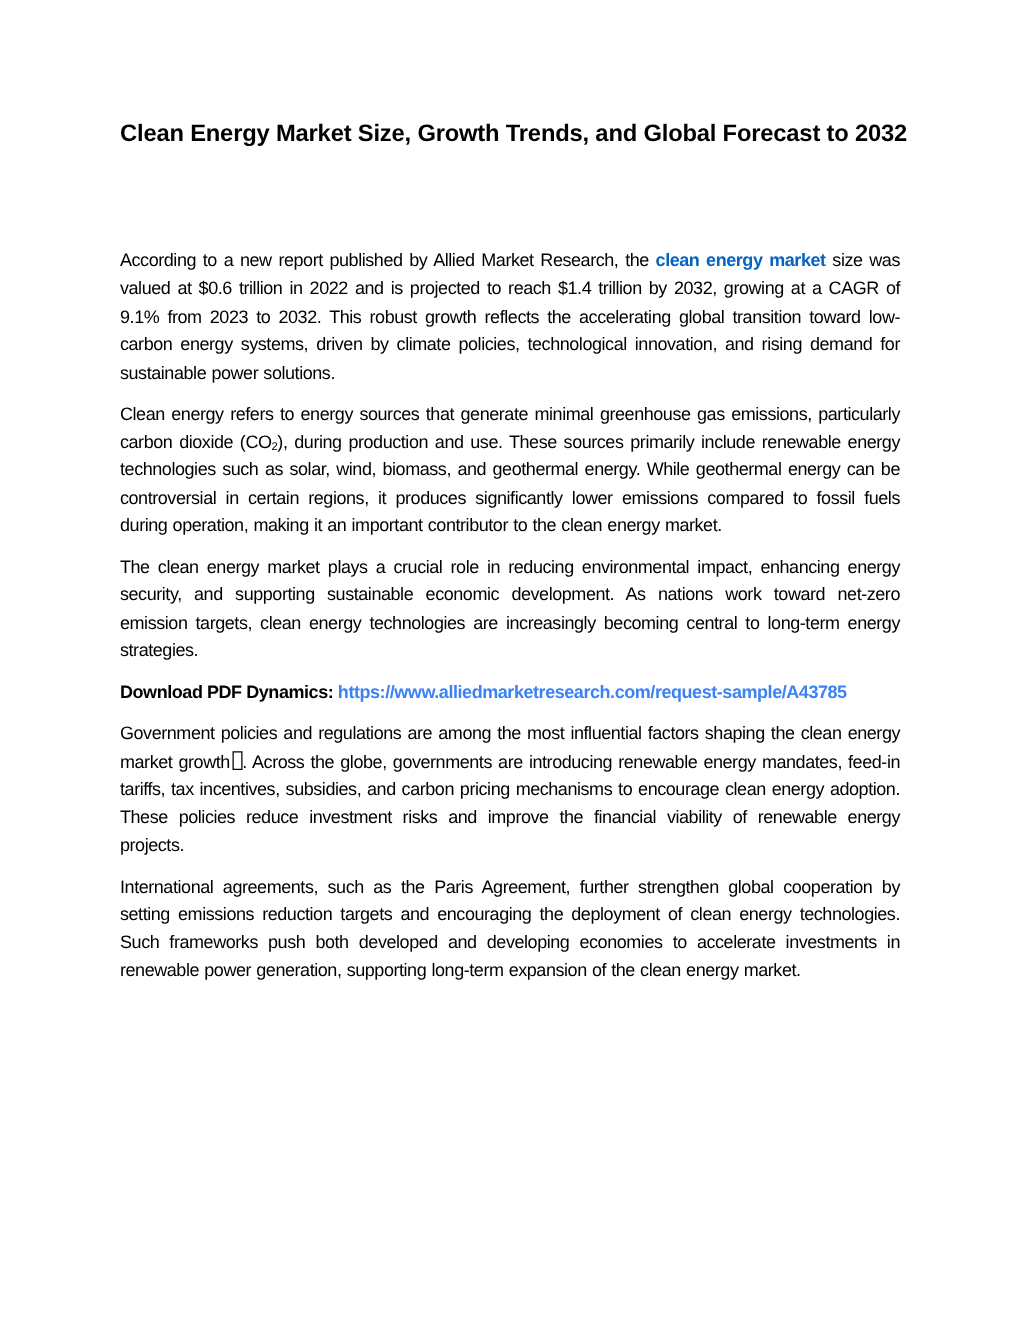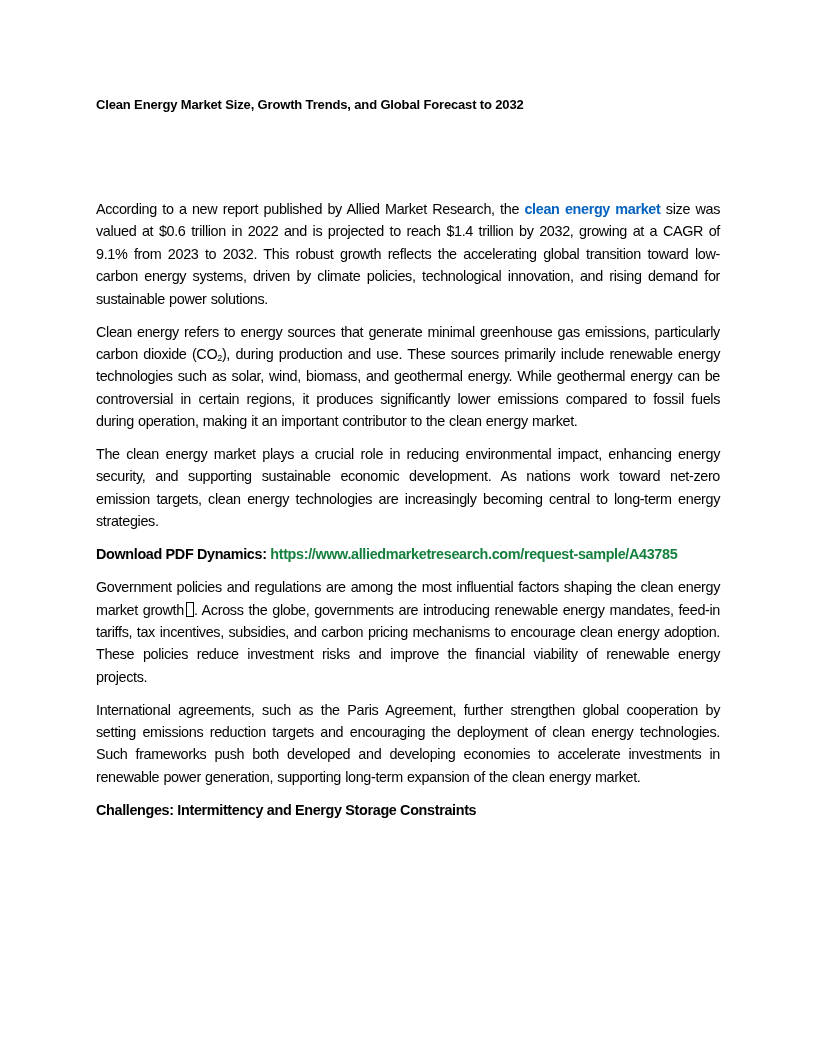--- a/index.html
+++ b/index.html
@@ -18,21 +18,21 @@
     .page {
       position: absolute;
       left: 96px;
       top: 0;
       width: 624px;
     }
     .title {
       position: absolute;
       top: 97px;
       left: 0;
-      font-size: 13px;
+      font-size: 19px;
       font-weight: bold;
       letter-spacing: -0.15px;
       white-space: nowrap;
       margin: 0;
     }
     .body-wrap {
       position: absolute;
       top: 198px;
       left: 0;
       width: 624px;
@@ -73,22 +73,21 @@
   <h1 class="title">Clean Energy Market Size, Growth Trends, and Global Forecast to 2032</h1>
 
   <div class="body-wrap">
     <p><span>According to a new report published by Allied Market Research, the </span><a style="color: rgb(5, 99, 193);">clean energy market</a><span> size was valued at </span><b>$0.6 trillion in 2022</b><span> and is projected to reach </span><b>$1.4 trillion by 2032</b><span>, growing at a </span><b>CAGR of 9.1% from 2023 to 2032</b><span>. This robust growth reflects the accelerating global transition toward low-carbon energy systems, driven by climate policies, technological innovation, and rising demand for sustainable power solutions.</span></p>
 
 
     <p><span>Clean energy refers to energy sources that generate </span><b>minimal greenhouse gas emissions</b><span>, particularly carbon dioxide (CO</span><sub class="small">2</sub><span>), during production and use. These sources primarily include renewable energy technologies such as </span><b>solar, wind, biomass, and geothermal energy</b><span>. While geothermal energy can be controversial in certain regions, it produces significantly lower emissions compared to fossil fuels during operation, making it an important contributor to the clean energy market.</span></p>
 
     <p>The clean energy market plays a crucial role in reducing environmental impact, enhancing energy security, and supporting sustainable economic development. As nations work toward net-zero emission targets, clean energy technologies are increasingly becoming central to long-term energy strategies.</p>
 
-    <p class="heading"><span>Download PDF Dynamics: </span><a style="color: #15803d; text-align: right;">https://www.alliedmarketresearch.com/request-sample/A43785</a></p>
+    <p class="heading"><span>Download PDF Dynamics: </span><a style="color: #3b82f6; text-align: right;">https://www.alliedmarketresearch.com/request-sample/A43785</a></p>
 
 
     <p><span>Government policies and regulations are among the most influential factors shaping the </span><b>clean energy market growth</b><span class="missing-glyph"></span><span>. Across the globe, governments are introducing renewable energy mandates, feed-in tariffs, tax incentives, subsidies, and carbon pricing mechanisms to encourage clean energy adoption. These policies reduce investment risks and improve the financial viability of renewable energy projects.</span></p>
 
     <p><span>International agreements, such as the </span><b>Paris Agreement</b><span>, further strengthen global cooperation by setting emissions reduction targets and encouraging the deployment of clean energy technologies. Such frameworks push both developed and developing economies to accelerate investments in renewable power generation, supporting long-term expansion of the clean energy market.</span></p>
 
-    <p class="heading">Challenges: Intermittency and Energy Storage Constraints</p>
   </div>
 </div>
 
 </body></html>

